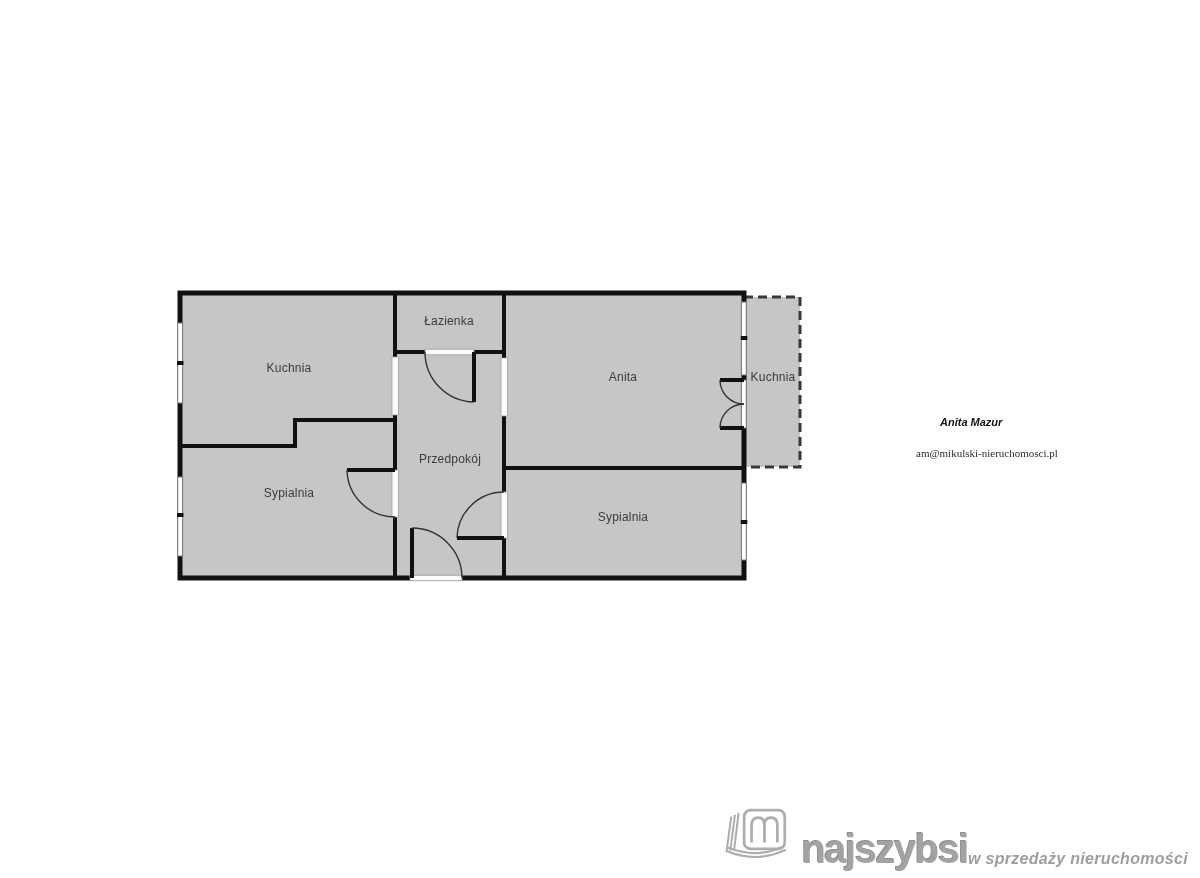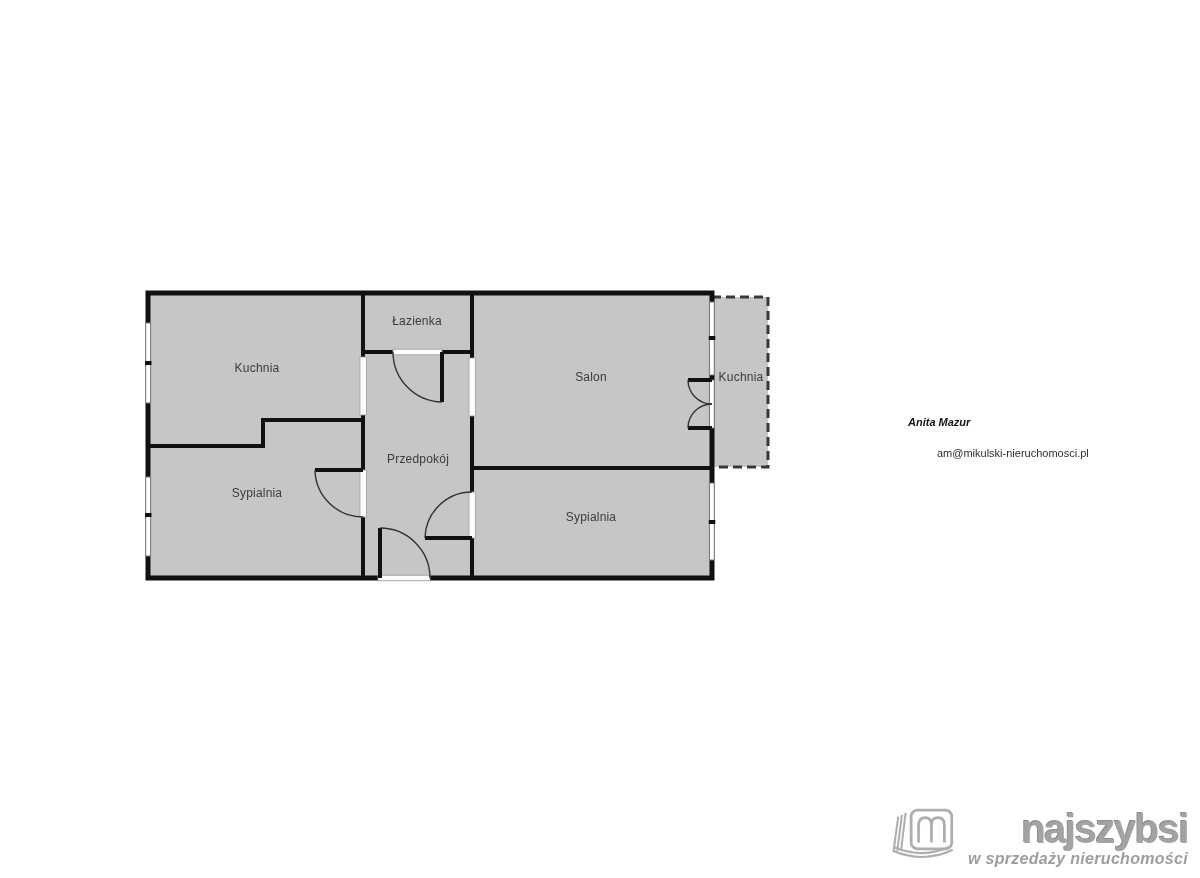--- a/index.html
+++ b/index.html
@@ -3,47 +3,47 @@
 <meta charset="utf-8">
 <style>
   html, body { margin: 0; padding: 0; }
   body {
     width: 1200px; height: 878px;
     background: #ffffff;
     font-family: "Liberation Sans", sans-serif;
     position: relative;
     overflow: hidden;
   }
-  .canvas { position: absolute; inset: 0; }
+  .canvas { position: absolute; inset: 0; margin-left: 32px; }
   svg.plan { position: absolute; left: 0; top: 0; }
 
   .room-label {
     position: absolute;
     transform: translate(-50%, -50%);
     font-size: 12px;
     color: #3b3b3b;
     white-space: nowrap;
     letter-spacing: 0.2px;
   }
 
   .agent-name {
     position: absolute; left: 908px; top: 416px;
     font-size: 11px; font-weight: 700; color: #151515; font-style: italic;
   }
   .agent-email {
-    position: absolute; left: 937px; top: 447px;
-    font-size: 11px; color: #2e2e2e;
+    position: absolute; left: 884px; top: 447px;
+    font-size: 11px; color: #2e2e2e; font-family: Liberation Serif, serif;
   }
 
   .logo {
     position: absolute; right: 12px; bottom: 10px;
     display: flex; align-items: flex-end; gap: 7px;
   }
   .logo-mark { display: block; }
-  .logo-text { display: flex; flex-direction: column; align-items: flex-end; }
+  .logo-text { display: flex; flex-direction: row; align-items: flex-end; }
   .logo-brand {
     font-size: 40px; font-weight: 700; line-height: 0.95;
     letter-spacing: -1.5px;
     color: #a3a3a3;
     text-shadow: -1px -1px 0 #8f8f8f, 1px 1px 0 #ffffff;
   }
   .logo-tagline {
     font-size: 16px; font-weight: 700; font-style: italic;
     color: #9e9e9e; margin-top: 2px;
     text-shadow: 1px 1px 0 #ffffff;
@@ -113,21 +113,21 @@
       <path d="M315 470 A48 48 0 0 0 363 517"></path>
       <path d="M425 538 A47 47 0 0 1 472 492"></path>
       <path d="M380 528 A50 50 0 0 1 430 578"></path>
       <path d="M688 380 A24 24 0 0 0 712 404"></path>
       <path d="M688 428 A24 24 0 0 1 712 404"></path>
     </g>
   </svg>
 
   <div class="room-label" style="left:417px; top:321px;">Łazienka</div>
   <div class="room-label" style="left:257px; top:368px;">Kuchnia</div>
-  <div class="room-label" style="left:591px; top:377px;">Salon</div>
+  <div class="room-label" style="left:591px; top:377px;">Anita</div>
   <div class="room-label" style="left:741px; top:377px;">Kuchnia</div>
   <div class="room-label" style="left:418px; top:459px;">Przedpokój</div>
   <div class="room-label" style="left:257px; top:493px;">Sypialnia</div>
   <div class="room-label" style="left:591px; top:517px;">Sypialnia</div>
 
   <div class="agent-name">Anita Mazur</div>
   <div class="agent-email">am@mikulski-nieruchomosci.pl</div>
 
   <div class="logo">
     <svg class="logo-mark" width="72" height="64" viewBox="0 0 78 66" fill="none" stroke="#aeaeae">

